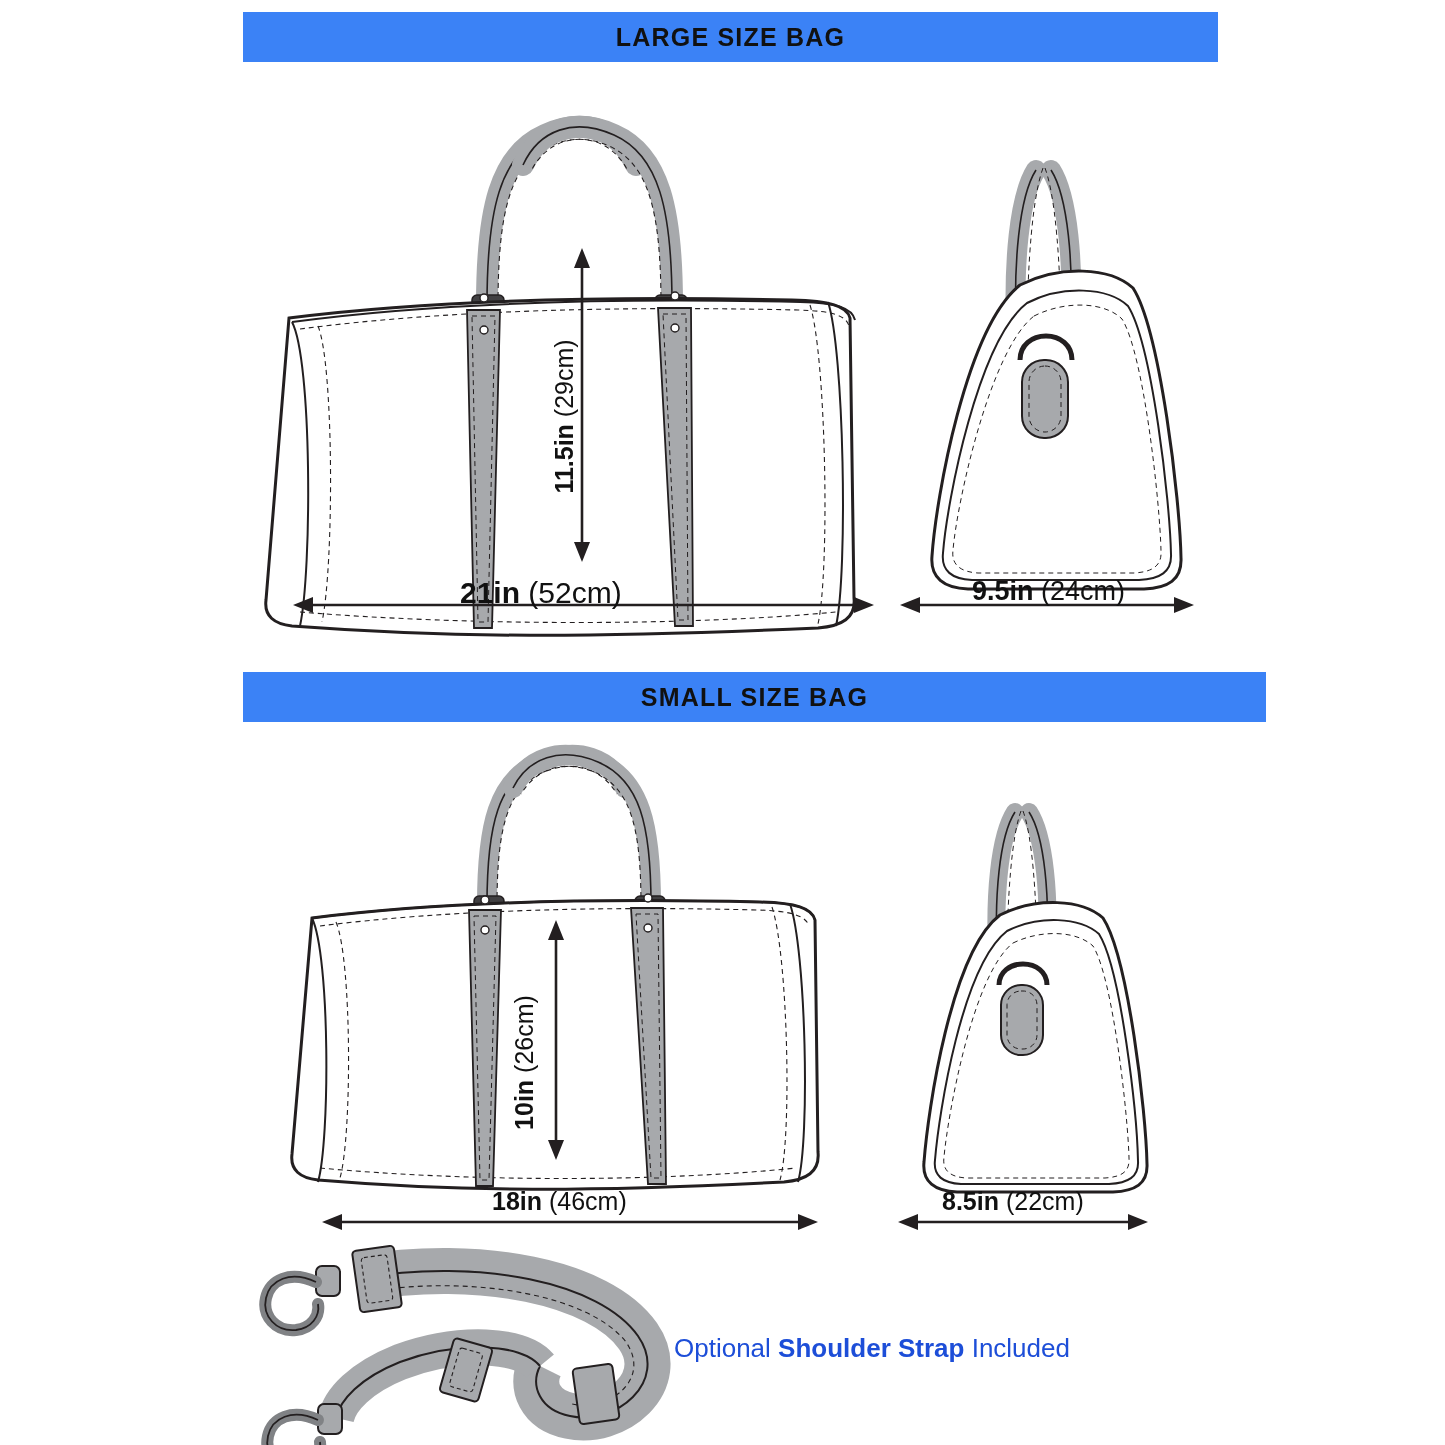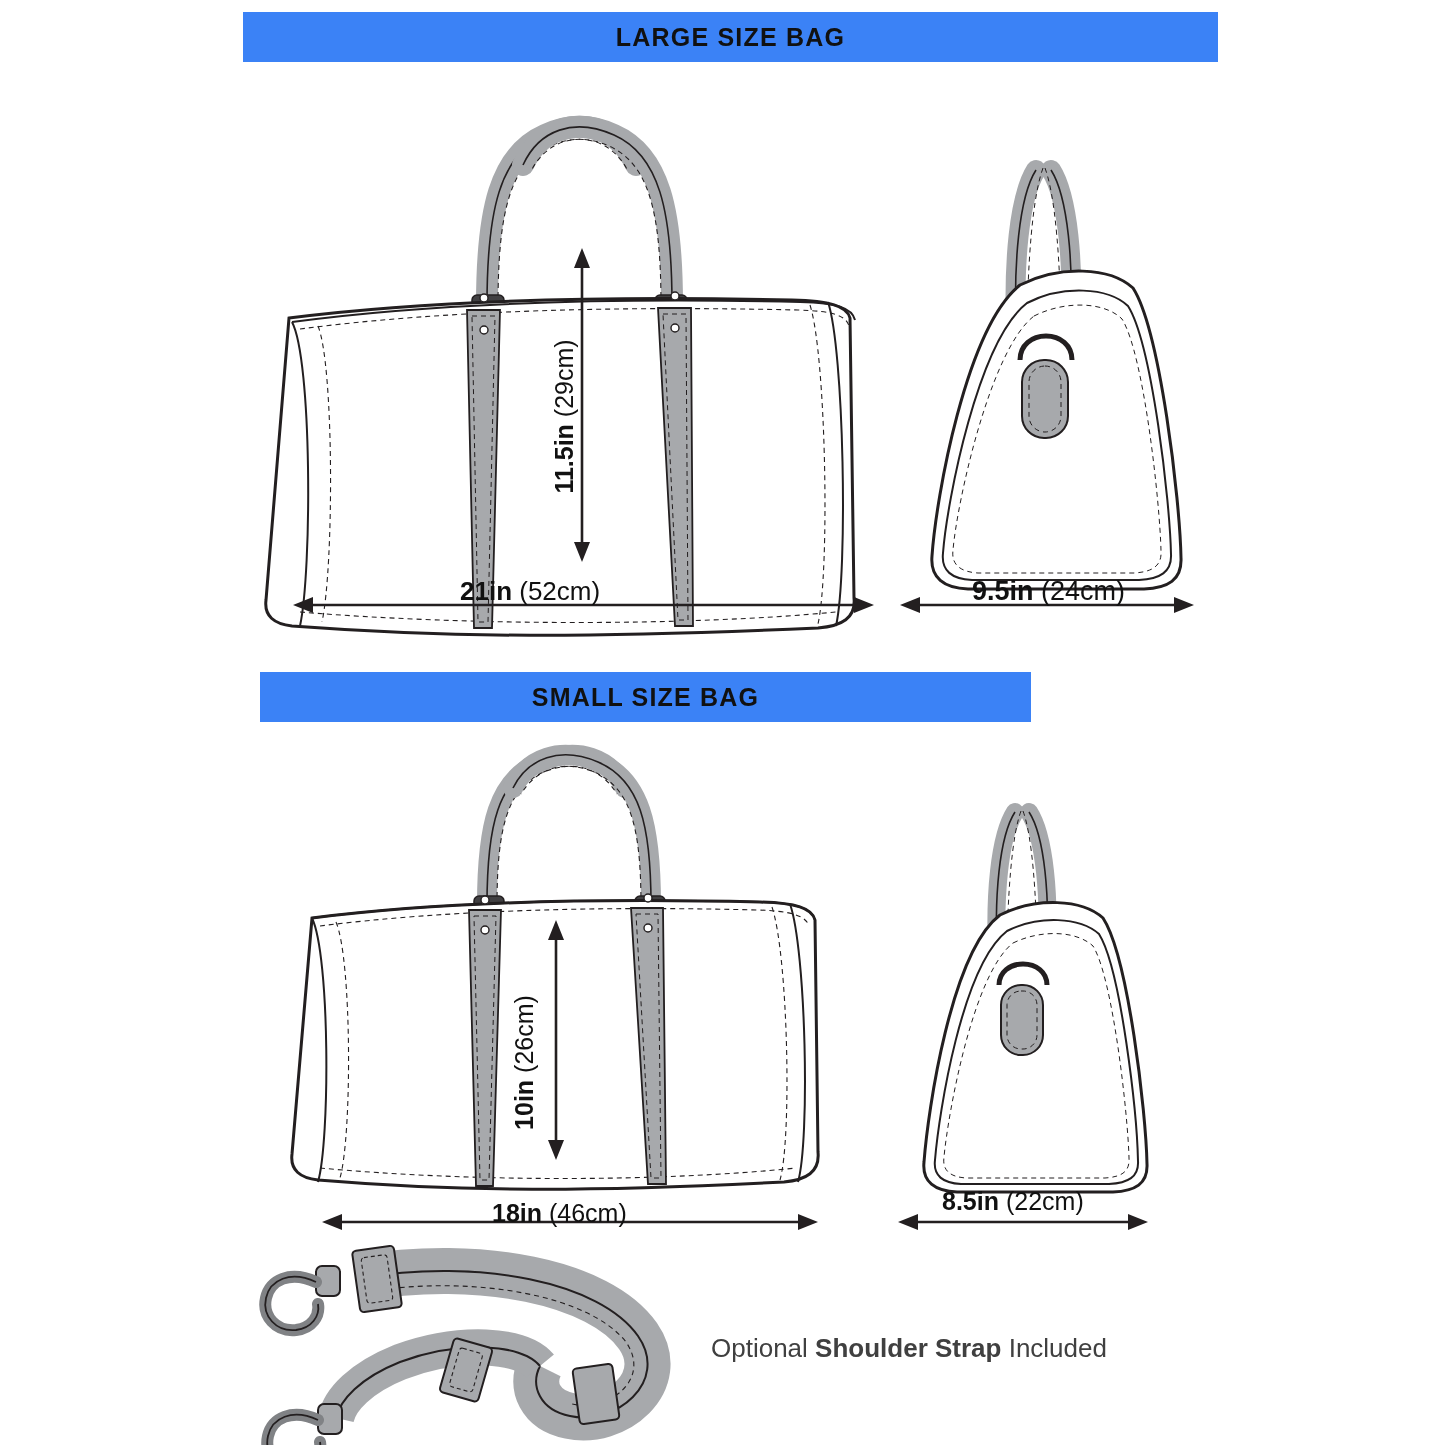--- a/index.html
+++ b/index.html
@@ -28,21 +28,21 @@
     align-items: center;
     justify-content: center;
   }
   .section-bar .bar-label {
     font-size: 25px;
     font-weight: bold;
     letter-spacing: 1.2px;
     color: #111111;
   }
   #bar-large { left: 243px; top: 12px; width: 975px; height: 50px; }
-  #bar-small { left: 260px; top: 672px; width: 771px; height: 50px; }
+  #bar-small { left: 243px; top: 672px; width: 1023px; height: 50px; }
 
   
   .canvas {
     position: absolute;
   }
   #canvas-large { left: 0px; top: 60px; width: 1445px; height: 580px; }
   #canvas-small { left: 0px; top: 720px; width: 1445px; height: 540px; }
   #canvas-strap { left: 240px; top: 1240px; width: 1180px; height: 200px; }
 
   
@@ -51,35 +51,35 @@
     font-size: 23px;
     color: #111111;
     white-space: nowrap;
   }
   .dim-label b { font-weight: bold; }
   .dim-vertical {
     transform-origin: 50% 50%;
     transform: rotate(-90deg);
   }
 
-  #lbl-large-width { left: 460px; top: 576px; font-size: 26px; }
+  #lbl-large-width { left: 460px; top: 576px; font-size: 30px; }
   #lbl-large-depth { left: 972px; top: 576px; font-size: 27px; }
   #lbl-large-height { left: 487px; top: 402px; font-size: 25px; }
 
-  #lbl-small-width { left: 492px; top: 1187px; font-size: 25px; margin-top: 12px; }
+  #lbl-small-width { left: 492px; top: 1187px; font-size: 25px; }
   #lbl-small-depth { left: 942px; top: 1187px; font-size: 25px; }
   #lbl-small-height { left: 457px; top: 1048px; font-size: 25px; }
 
   
   #strap-note {
     position: absolute;
-    left: 711px;
+    left: 674px;
     top: 1333px;
     font-size: 26px;
-    color: #404040;
+    color: #1d4ed8;
     white-space: nowrap;
   }
   #strap-note b { font-weight: bold; }
   svg { display: block; overflow: visible; }
 </style>
 </head>
 <body>
 
 <div class="page">
 

